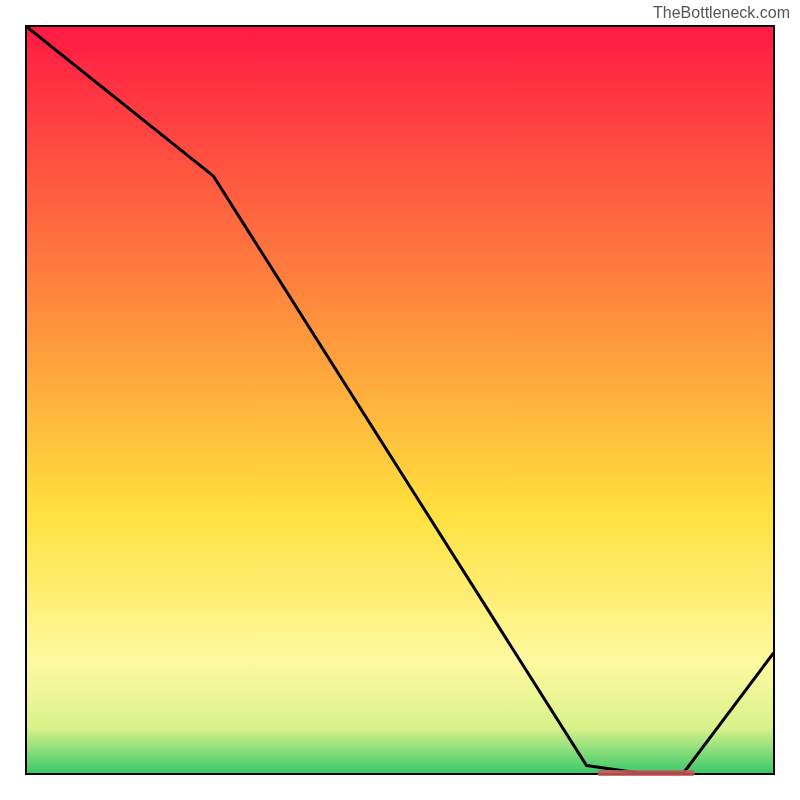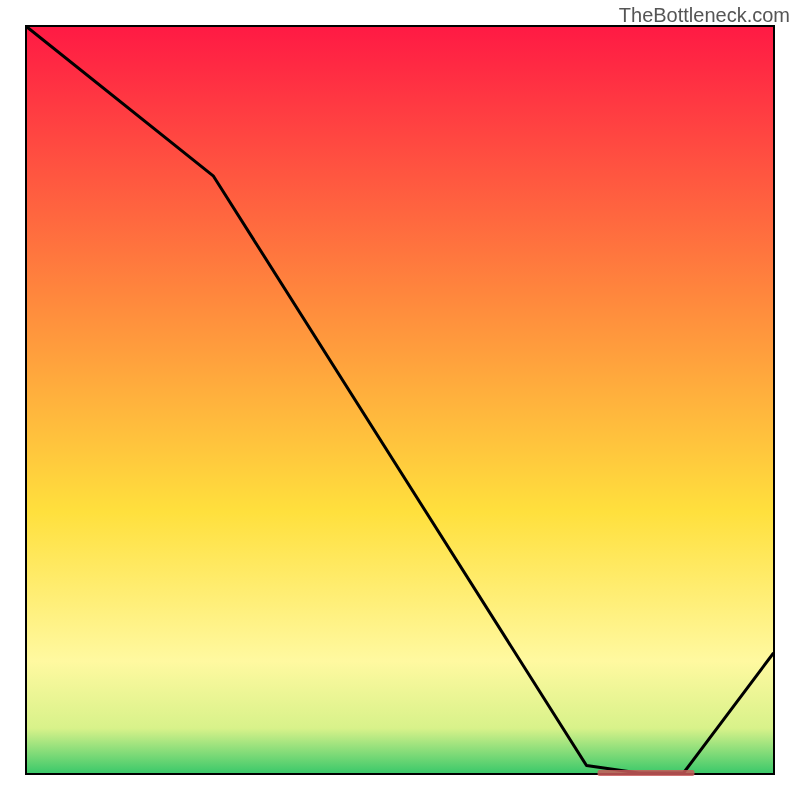--- a/index.html
+++ b/index.html
@@ -14,21 +14,21 @@
   .container {
     width: 800px;
     height: 800px;
     position: relative;
   }
   .watermark {
     position: absolute;
     top: 4px;
     right: 10px;
     color: #555555;
-    font-size: 20px;
+    font-size: 16px;
     font-weight: 500;
     z-index: 10;
   }
   .plot-area {
     position: absolute;
     top: 25px;
     left: 25px;
     width: 750px;
     height: 750px;
     border: 2px solid #000;

